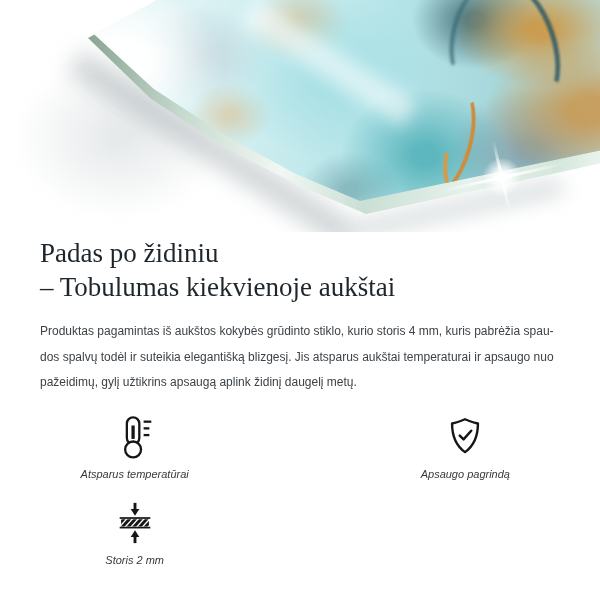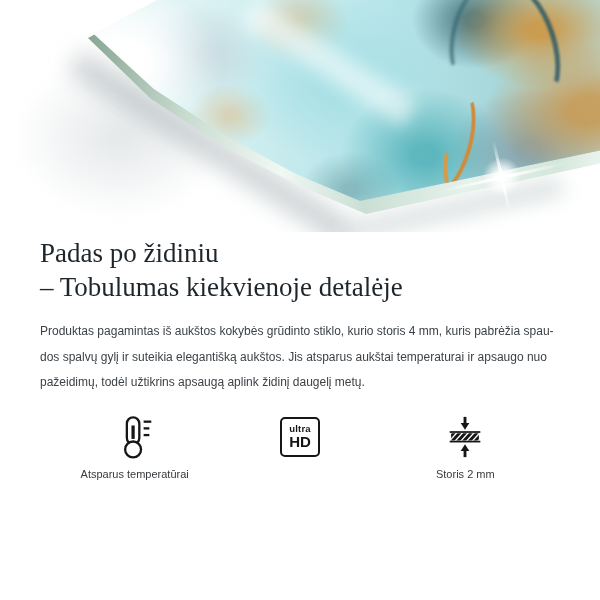--- a/index.html
+++ b/index.html
@@ -102,21 +102,21 @@
   .desc { margin-top:15px; color:var(--text_body,#3c4247); }
   .desc .line { font-size:12px; line-height:25.5px; white-space:nowrap; }
 
   
   .features {
     display:grid; grid-template-columns:repeat(3, 1fr);
     row-gap:20px; margin:18px 12px 0 12px;
   }
   .feature { display:flex; flex-direction:column; align-items:center; text-align:center; }
   .icon-box { height:46px; display:flex; align-items:center; justify-content:center; }
-  .feature .label { margin-top:8px; font-size:11px; color:var(--text_label,#36393d); white-space:nowrap; }
+  .feature .label { margin-top:8px; font-size:11px; color:var(--text_label,#36393d); white-space:nowrap;font-style:italic; }
 
   .hd-box {
     width:40px; height:40px; border:2.6px solid var(--icon,#161616); border-radius:5px;
     display:flex; flex-direction:column; align-items:center; justify-content:center;
     color:var(--icon,#161616);
   }
   .hd-box .ultra { font-size:9.5px; font-weight:bold; line-height:10px; letter-spacing:0.2px; }
   .hd-box .hd   { font-size:15px; font-weight:bold; line-height:15px; }
 
   svg.icon { stroke:var(--icon,#161616); fill:none; }
@@ -144,54 +144,57 @@
     <div class="sparkle">
       <div class="glow"></div>
       <div class="ray1"></div>
       <div class="ray2"></div>
     </div>
   </div>
 
   <div class="content">
     <h1 class="title">
       <div class="line">Padas po židiniu</div>
-      <div class="line">– Tobulumas kiekvienoje detalėje</div>
+      <div class="line">– Tobulumas kiekvienoje aukštai</div>
     </h1>
 
     <div class="desc">
       <div class="line">Produktas pagamintas iš aukštos kokybės grūdinto stiklo, kurio storis 4 mm, kuris pabrėžia spau-</div>
-      <div class="line">dos spalvų gylį ir suteikia elegantišką aukštos. Jis atsparus aukštai temperaturai ir apsaugo nuo</div>
-      <div class="line">pažeidimų, todėl užtikrins apsaugą aplink židinį daugelį metų.</div>
+      <div class="line">dos spalvų todėl ir suteikia elegantišką blizgesį. Jis atsparus aukštai temperaturai ir apsaugo nuo</div>
+      <div class="line">pažeidimų, gylį užtikrins apsaugą aplink židinį daugelį metų.</div>
     </div>
 
     <div class="features">
 
       <div class="feature">
         <div class="icon-box">
           <svg class="icon" width="46" height="46" viewBox="0 0 48 48">
             <rect x="15.5" y="3.5" width="13" height="28" rx="6.5" fill="#ffffff" stroke-width="2.4"></rect>
             <circle cx="22" cy="37" r="8.3" fill="#ffffff" stroke-width="2.4"></circle>
             <line x1="22" y1="12" x2="22" y2="26" stroke-width="3.4"></line>
             <line x1="33" y1="8" x2="41" y2="8" stroke-width="2.4"></line>
             <line x1="33" y1="15" x2="39" y2="15" stroke-width="2.4"></line>
             <line x1="33" y1="22" x2="39" y2="22" stroke-width="2.4"></line>
           </svg>
         </div>
         <div class="label">Atsparus temperatūrai</div>
       </div>
 
       <div class="feature">
+      </div>
+
+      <div class="feature">
         <div class="icon-box">
-          <div class="hd-box">
-            <span class="ultra">ultra</span>
-            <span class="hd">HD</span>
-          </div>
+          <svg class="icon" width="46" height="46" viewBox="0 0 48 48">
+            <path d="M24 5.5 C28.5 7.4 33.5 9.2 37.5 9.9 C37.5 22.5 33.5 33 24 39.8 C14.5 33 10.5 22.5 10.5 9.9 C14.5 9.2 19.5 7.4 24 5.5 Z" stroke-width="2.5" stroke-linejoin="round"></path>
+            <polyline points="18.5 22.5, 22.5 26.5, 30.5 17.5" stroke-width="2.6" stroke-linecap="round" stroke-linejoin="round"></polyline>
+          </svg>
         </div>
-      </div>
-
+        <div class="label">Apsaugo pagrindą</div>
+      </div>
 
 
 
       <div class="feature">
         <div class="icon-box">
           <svg class="icon" width="46" height="46" viewBox="0 0 48 48">
             <defs>
               <clipPath id="barclip">
                   <rect x="9.5" y="20" width="29" height="7.6"></rect>
                 </clipPath>

